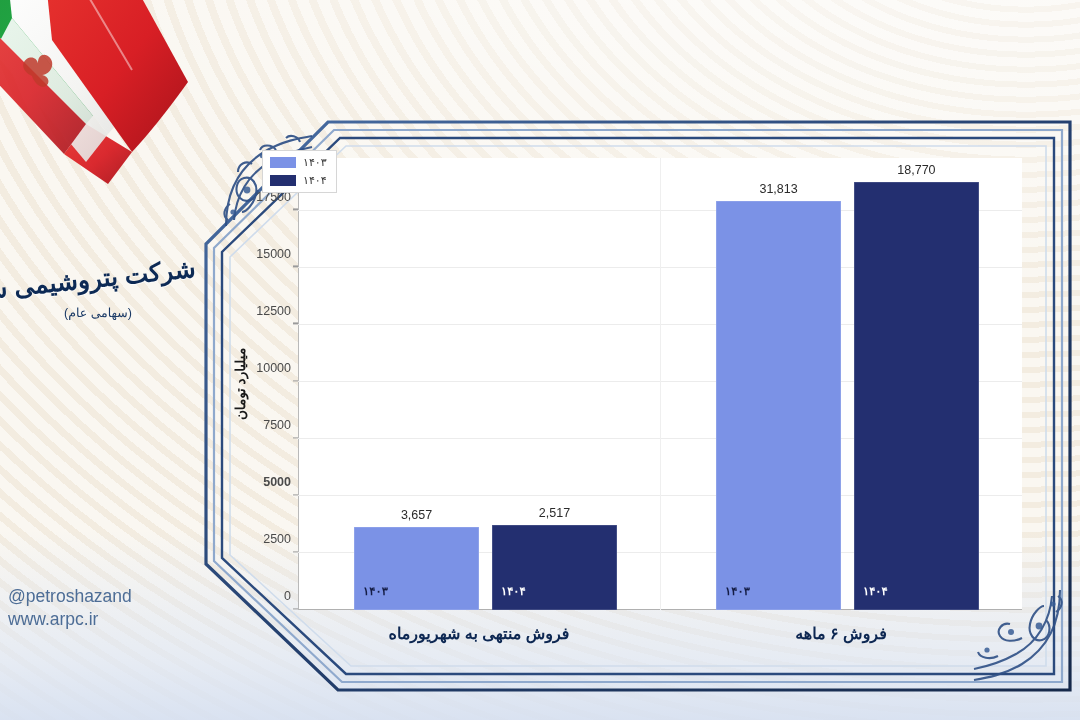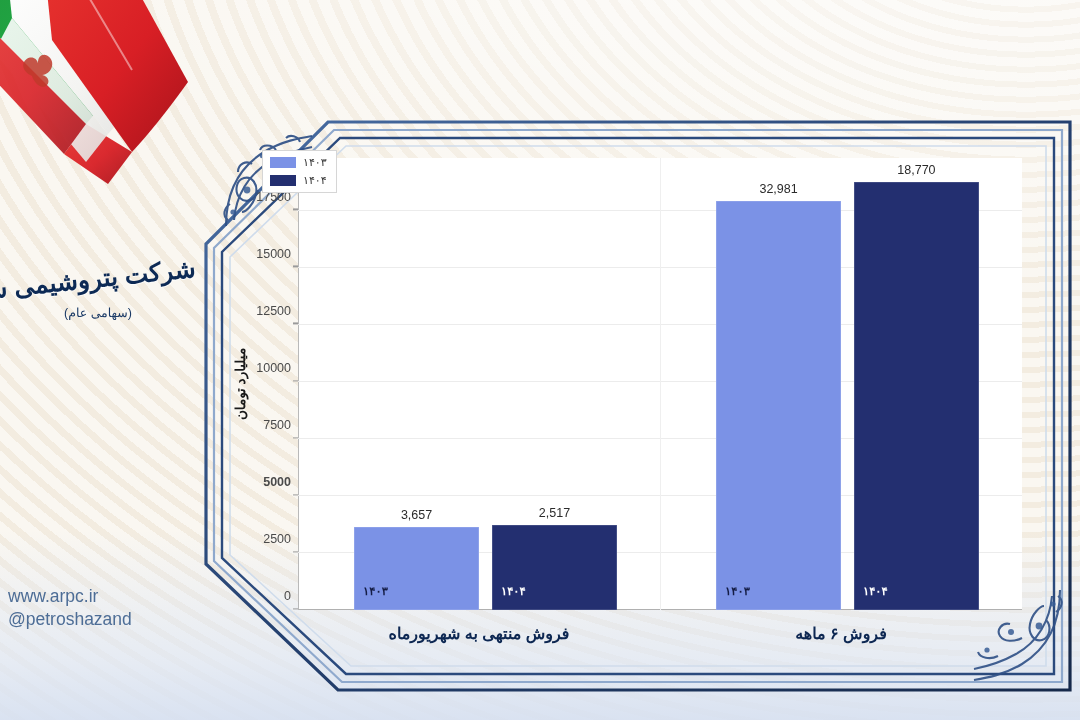--- a/index.html
+++ b/index.html
@@ -175,22 +175,22 @@
 
 <div id="header">
 </div>
 
 <div id="brand">
   <div id="brand-name-fa">شرکت پتروشیمی شازند</div>
   <div id="brand-type">(سهامی عام)</div>
 </div>
 
 <div id="contact">
+  <div>@petroshazand</div>
   <div>www.arpc.ir</div>
-  <div>@petroshazand</div>
 </div>
 
 <div id="panel">
 
   <div id="panel-frame">
     <svg viewBox="0 0 884 588" width="884" height="588" preserveAspectRatio="none">
       <defs>
         <linearGradient id="frameG" x1="0" y1="0" x2="1" y2="1">
           <stop offset="0%" stop-color="#4a6fa5"></stop>
             <stop offset="50%" stop-color="#24406f"></stop>
@@ -285,21 +285,21 @@
         <div id="bars">
             <div class="bar y1" style="left: 7.75%; width: 17.25%; height: 18.4697%;">
               <div class="bar-value">3,657</div>
               <div class="bar-inlabel">۱۴۰۳</div>
             </div>
             <div class="bar y2" style="left: 25%; width: 17.25%; height: 18.8081%;">
               <div class="bar-value">2,517</div>
               <div class="bar-inlabel">۱۴۰۴</div>
             </div>
             <div class="bar y1" style="left: 57.75%; width: 17.25%; height: 90.4596%;">
-              <div class="bar-value">32,981</div>
+              <div class="bar-value">31,813</div>
               <div class="bar-inlabel">۱۴۰۳</div>
             </div>
             <div class="bar y2" style="left: 75%; width: 17.25%; height: 94.798%;">
               <div class="bar-value">18,770</div>
               <div class="bar-inlabel">۱۴۰۴</div>
             </div>
           </div>
         <div id="catlabels">
             <div class="cat-label" style="right: 75%;">فروش منتهی به شهریورماه</div>
             <div class="cat-label" style="right: 25%;">فروش ۶ ماهه</div>

